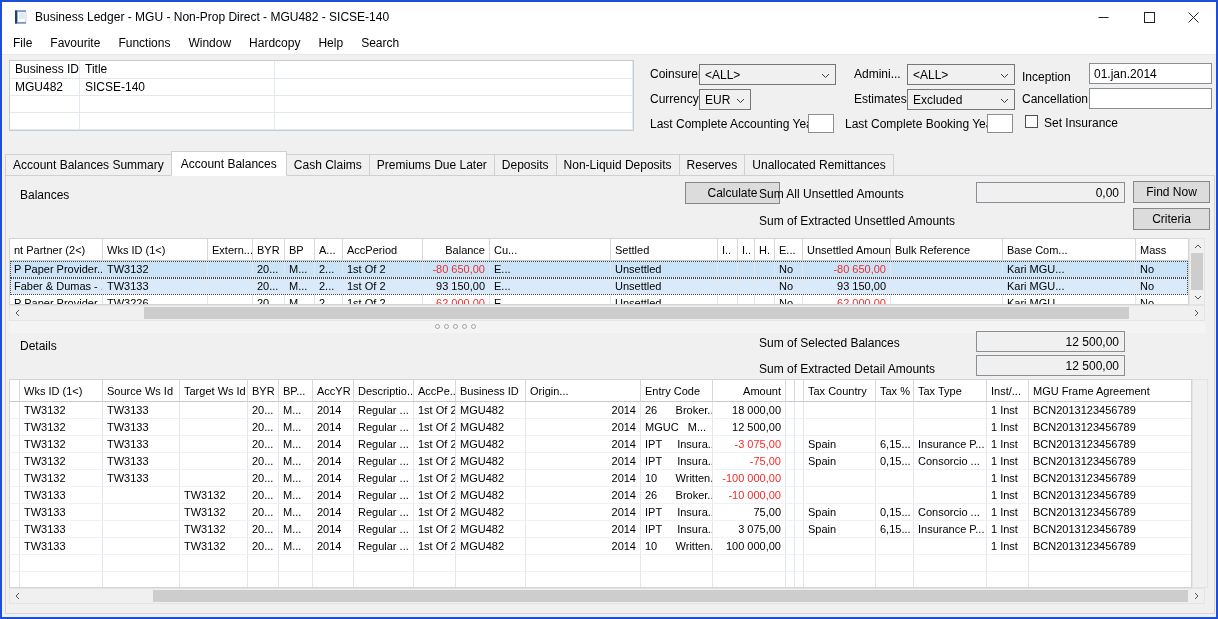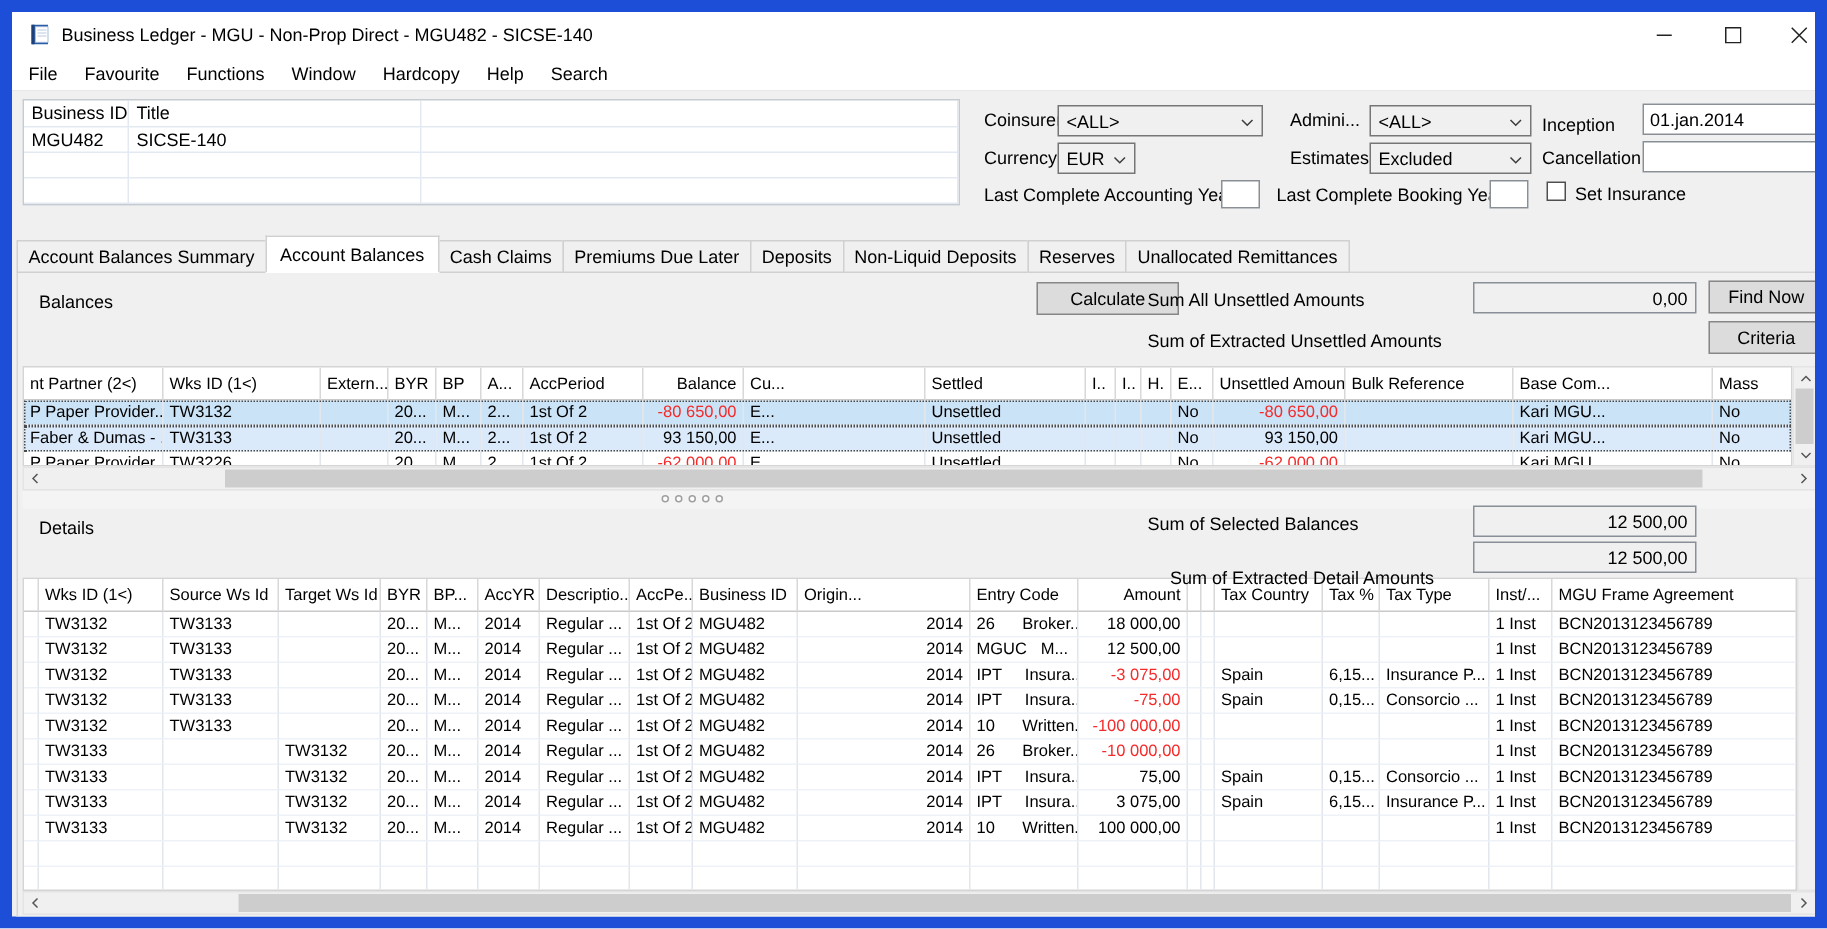--- a/index.html
+++ b/index.html
@@ -1,16 +1,16 @@
 <!DOCTYPE html>
 <html><head>
 <meta charset="utf-8">
 <style>
   html,body{margin:0;padding:0;background:#fff;}
-  .window{position:relative;width:1218px;height:619px;box-sizing:border-box;border:8px solid #1d4ed8;
+  .window{position:relative;width:1218px;height:619px;box-sizing:border-box;border:2px solid #1d4ed8;
           background:#f0f0f0;font-family:"Liberation Sans","DejaVu Sans",sans-serif;overflow:hidden;color:#000;}
   
   .titlebar{position:absolute;left:0;top:0;right:0;height:30px;background:#fff;}
   .app-icon{position:absolute;left:11px;top:7px;width:16px;height:16px;}
   .title-text{position:absolute;left:33px;top:8px;font-size:12px;white-space:nowrap;}
   .winbtn{position:absolute;top:0;width:46px;height:30px;display:flex;align-items:center;justify-content:center;}
   
   .menubar{position:absolute;left:0;top:30px;right:0;height:23px;background:#fff;display:flex;align-items:center;
            padding-left:2px;border-bottom:1px solid #e8e8e8;box-sizing:border-box;}
   .menu-item{font-size:12px;padding:0 9px;height:100%;display:flex;align-items:center;}
@@ -312,21 +312,21 @@
     <span class="dot"></span>
       <span class="dot"></span>
       <span class="dot"></span>
       <span class="dot"></span>
       <span class="dot"></span>
   </div>
 
   <span class="lbl" style="left:18px;top:337px;z-index:3;">Details</span>
   <span class="lbl" style="left:757px;top:334px;z-index:3;">Sum of Selected Balances</span>
   <div class="sumfield" style="left:974px;top:329px;width:149px;">12 500,00</div>
-  <span class="lbl" style="left:757px;top:370px;z-index:3;margin-left:15px;">Sum of Extracted Detail Amounts</span>
+  <span class="lbl" style="left:757px;top:360px;z-index:3;">Sum of Extracted Detail Amounts</span>
   <div class="sumfield" style="left:974px;top:353px;width:149px;">12 500,00</div>
 
   <div class="grid" style="left:7px;top:377px;width:1183px;height:209px;">
       <div class="tr head">
         <div class="th" style="width: 10px;"></div>
         <div class="th" style="width: 83px;">Wks ID (1&lt;)</div>
         <div class="th" style="width: 77px;">Source Ws Id</div>
         <div class="th" style="width: 68px;">Target Ws Id</div>
         <div class="th" style="width: 31px;">BYR</div>
         <div class="th" style="width: 34px;">BP...</div>

